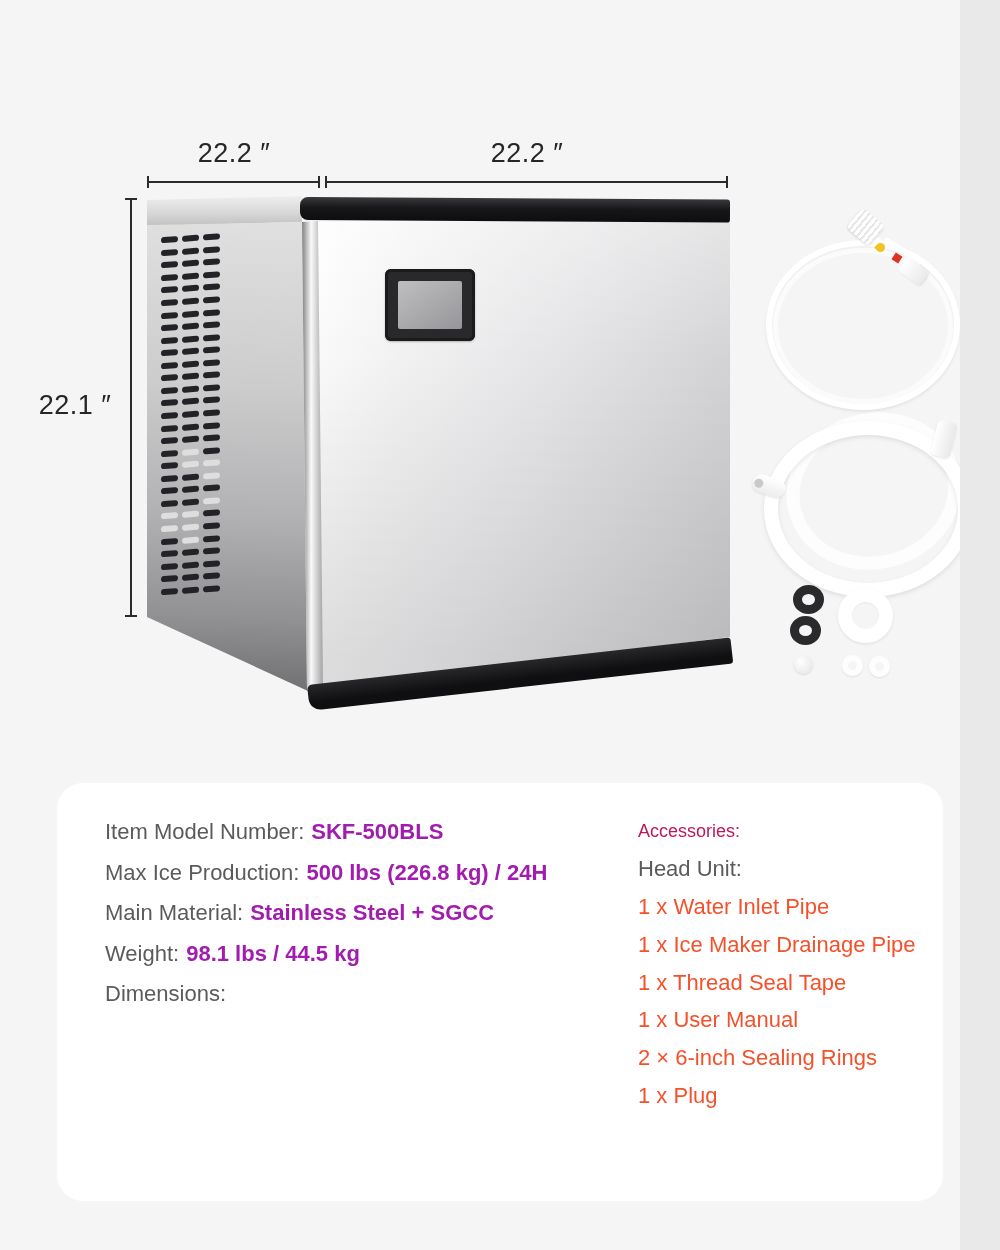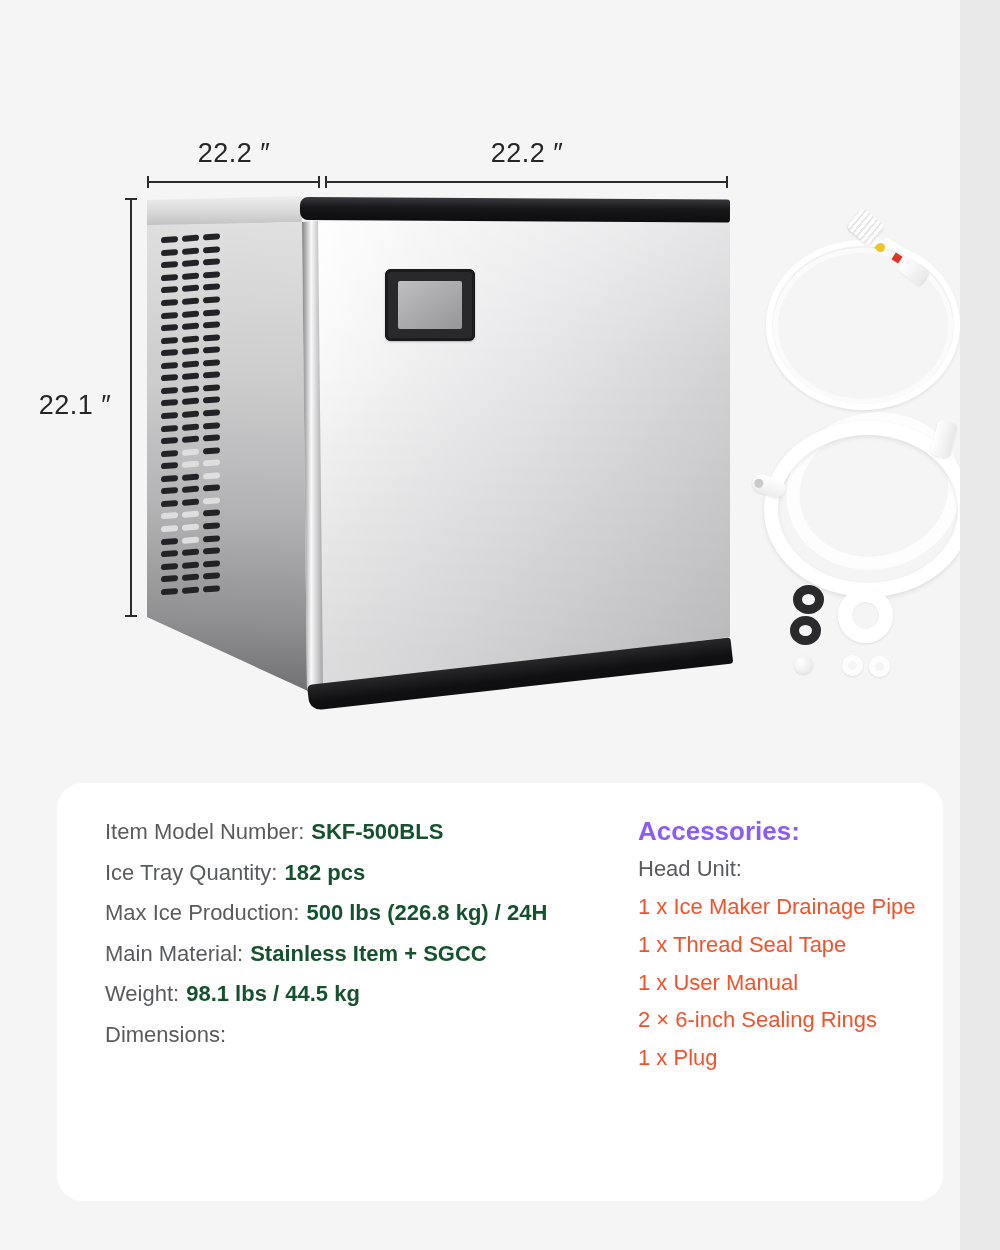--- a/index.html
+++ b/index.html
@@ -74,26 +74,26 @@
   .plug{left:794px;top:655px;width:19px;height:19px;border-radius:50%;
     background:radial-gradient(circle at 35% 35%,#ffffff,#e2e2e2);box-shadow:0 1px 2px rgba(0,0,0,.12);}
   .ring-white{width:9px;height:9px;border:6px solid #fdfdfd;border-radius:50%;box-shadow:0 1px 2px rgba(0,0,0,.10);}
   .ring-white.w1{left:842px;top:655px;}
   .ring-white.w2{left:869px;top:656px;}
 
   
   .panel{left:57px;top:783px;width:886px;height:418px;background:#ffffff;border-radius:26px;}
   .spec-col{left:105px;top:812px;}
   .spec-row{line-height:40.6px;font-size:22px;color:#5a5b5d;white-space:nowrap;}
-  .spec-row .v{color:#14532d;font-weight:700;}
+  .spec-row .v{color:#a21caf;font-weight:700;}
   .spec-row .l:empty{display:none;}
   .spec-row .v:empty{display:none;}
   .spec-row .l:not(:empty)+.v:not(:empty){margin-left:7px;}
   .acc-col{left:638px;top:812px;}
-  .acc-heading{line-height:38px;font-size:26px;font-weight:700;color:#8b5cf6;}
+  .acc-heading{line-height:38px;font-size:18px;font-weight:400;color:#be185d;}
   .acc-sub{line-height:38px;font-size:22px;color:#5a5b5d;}
   .acc-item{line-height:37.8px;font-size:22px;color:#f4512a;white-space:nowrap;}
 </style>
 </head>
 <body>
 
 <div class="canvas">
 
   <div class="dim-label abs" style="left:148px;top:138px;width:172px;text-align:center;">22.2 ″</div>
   <div class="dim-label abs" style="left:326px;top:138px;width:402px;text-align:center;">22.2 ″</div>
@@ -282,30 +282,30 @@
     <div class="abs plug"></div>
     <div class="abs ring-white w1"></div>
     <div class="abs ring-white w2"></div>
   </div>
 
   <div class="abs panel">
   </div>
 
   <div class="abs spec-col">
     <div class="spec-row"><span class="l">Item Model Number:</span><span class="v">SKF-500BLS</span></div>
-    <div class="spec-row"><span class="l">Ice Tray Quantity:</span><span class="v">182 pcs</span></div>
     <div class="spec-row"><span class="l">Max Ice Production:</span><span class="v">500 lbs (226.8 kg) / 24H</span></div>
-    <div class="spec-row"><span class="l">Main Material:</span><span class="v">Stainless Item + SGCC</span></div>
+    <div class="spec-row"><span class="l">Main Material:</span><span class="v">Stainless Steel + SGCC</span></div>
     <div class="spec-row"><span class="l">Weight:</span><span class="v">98.1 lbs / 44.5 kg</span></div>
     <div class="spec-row"><span class="l">Dimensions:</span></div>
   </div>
 
   <div class="abs acc-col">
     <div class="acc-heading">Accessories:</div>
     <div class="acc-sub">Head Unit:</div>
+    <div class="acc-item">1 x Water Inlet Pipe</div>
     <div class="acc-item">1 x Ice Maker Drainage Pipe</div>
     <div class="acc-item">1 x Thread Seal Tape</div>
     <div class="acc-item">1 x User Manual</div>
     <div class="acc-item">2 × 6-inch Sealing Rings</div>
     <div class="acc-item">1 x Plug</div>
   </div>
 
 </div>
 
 </body></html>

